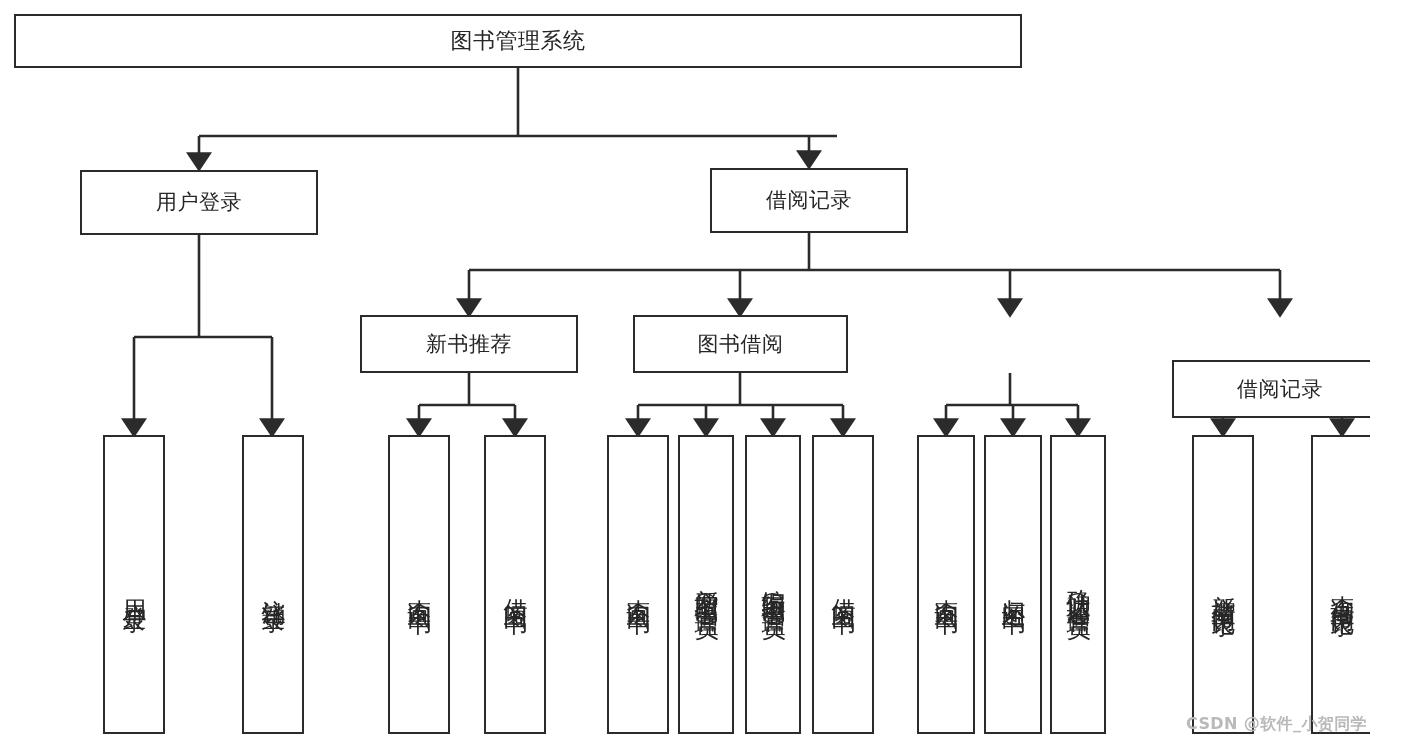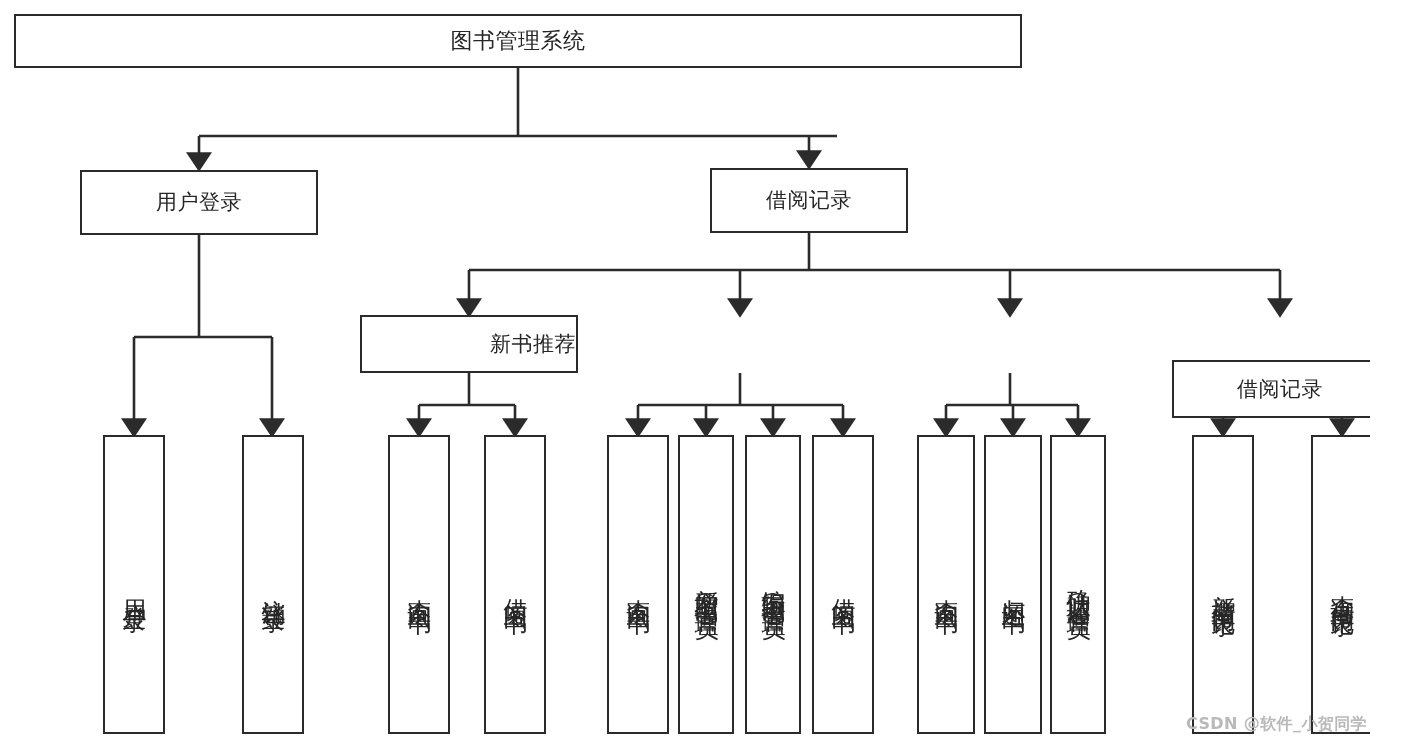--- a/index.html
+++ b/index.html
@@ -129,22 +129,25 @@
     <span class="node-label">图书管理系统</span>
   </div>
 
   <div class="node horz" id="node-l2-0" style="left: 80px; top: 170px; width: 238px; height: 65px;">
     <span class="node-label">用户登录</span>
   </div>
   <div class="node horz" id="node-l2-1" style="left: 710px; top: 168px; width: 198px; height: 65px;">
     <span class="node-label">借阅记录</span>
   </div>
 
-  <div class="node horz" id="node-l3-0" style="left: 360px; top: 315px; width: 218px; height: 58px; justify-content: flex-end;">
+  <div class="node horz" id="node-l3-0" style="left: 360px; top: 315px; width: 218px; height: 58px;">
     <span class="node-label">新书推荐</span>
+  </div>
+  <div class="node horz" id="node-l3-1" style="left: 633px; top: 315px; width: 215px; height: 58px;">
+    <span class="node-label">图书借阅</span>
   </div>
   <div class="node horz" id="node-l3-3" style="left: 1172px; top: 315px; width: 216px; height: 58px; margin-top: 45px;">
     <span class="node-label">借阅记录</span>
   </div>
 
   <div class="node leaf" id="node-leaf-0" style="left: 103px; top: 435px; width: 62px; height: 299px;">
     <span class="node-label">用户登录</span>
   </div>
   <div class="node leaf" id="node-leaf-1" style="left: 242px; top: 435px; width: 62px; height: 299px;">
     <span class="node-label">注销登录</span>

